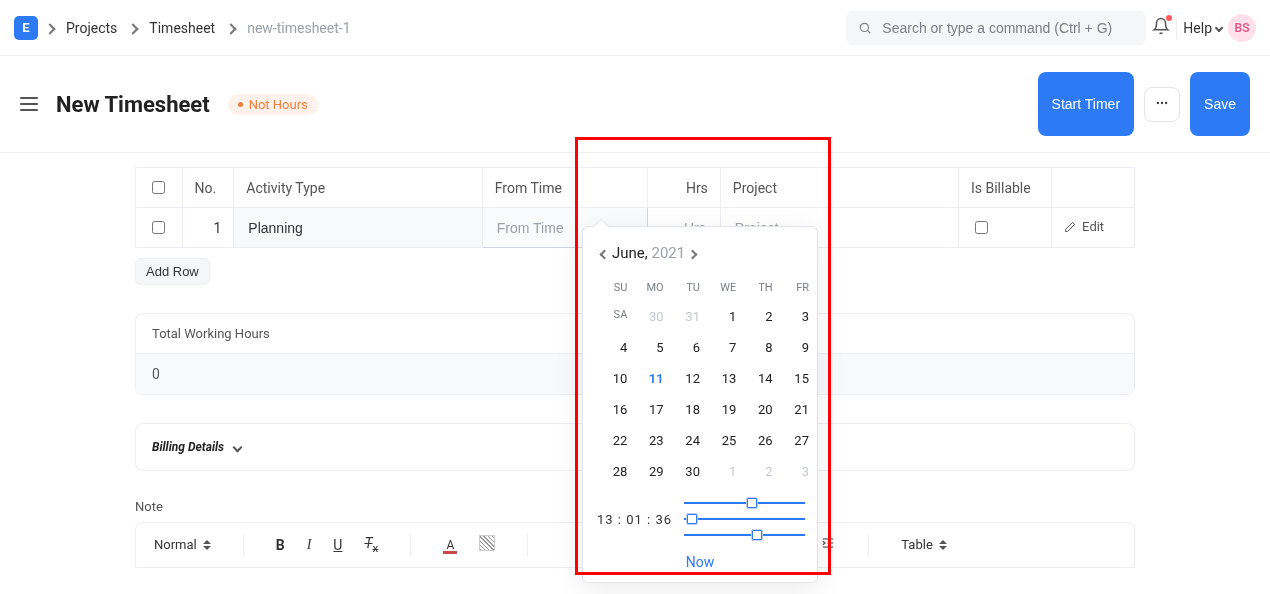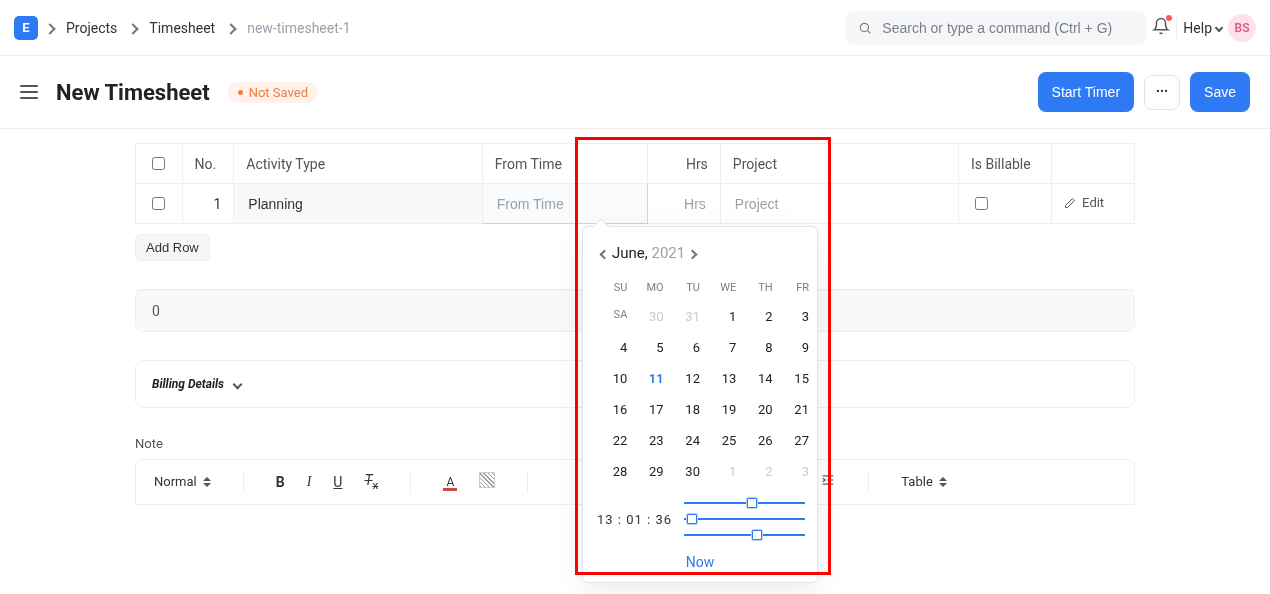--- a/index.html
+++ b/index.html
@@ -25,21 +25,21 @@
 
   
   .titlebar { display: flex; align-items: center; justify-content: space-between; padding: 16px 20px; border-bottom: 1px solid #eee; }
   .title-left { display: flex; align-items: center; gap: 18px; }
   .hamburger { display: flex; flex-direction: column; gap: 4px; }
   .hamburger span { width: 18px; height: 2px; background: #555; border-radius: 1px; }
   .page-title { font-size: 22px; font-weight: 700; }
   .status-badge { background: #fff2ec; color: #ef7f3c; border-radius: 10px; padding: 3px 10px; font-size: 13px; display: inline-flex; align-items: center; gap: 6px; }
   .status-dot { width: 5px; height: 5px; border-radius: 50%; background: #ef7f3c; }
   .title-right { display: flex; align-items: center; gap: 10px; }
-  .btn { border: none; border-radius: 8px; padding: 12px 14px; font-size: 14px; cursor: pointer; }
+  .btn { border: none; border-radius: 8px; padding: 24px 14px; font-size: 14px; cursor: pointer; }
   .btn-primary { background: #2d7af4; color: #fff; }
   .btn-icon { background: #fff; border: 1px solid #e1e4ea; padding: 8px 10px; color: #333; }
 
   
   .content { padding: 0 0 40px 0; }
   .section { width: 1000px; margin: 14px auto; }
 
   
   .timesheet-card { margin-top: 12px; }
   table.timesheet { width: 100%; border-collapse: collapse; border: 1px solid #eceef3; border-radius: 8px; }
@@ -160,21 +160,21 @@
   <div class="titlebar">
     <div class="title-left">
       <div class="hamburger">
           <span></span>
           <span></span>
           <span></span>
         </div>
       <div class="page-title">New Timesheet</div>
       <div class="status-badge">
         <span class="status-dot"></span>
-        <span>Not Saved</span>
+        <span>Not Hours</span>
       </div>
     </div>
     <div class="title-right">
       <button class="btn btn-primary">Start Timer</button>
       <button class="btn btn-icon">
         <svg width="14" height="14" viewBox="0 0 24 24" fill="#333">
             <circle cx="5" cy="12" r="2"></circle>
             <circle cx="12" cy="12" r="2"></circle>
             <circle cx="19" cy="12" r="2"></circle>
           </svg>
@@ -217,20 +217,21 @@
                   <span>Edit</span>
                 </a>
               </td>
             </tr>
           </tbody>
         </table>
         <button class="btn add-row-btn">Add Row</button>
       </div>
 
       <div class="total-card">
+        <div class="total-label">Total Working Hours</div>
         <div class="total-value">0</div>
       </div>
 
       <div class="billing-card">
         <span class="billing-title">Billing Details</span>
         <span class="chev d" style="width:7px;height:7px;border-color:#555;"></span>
       </div>
 
       <div class="note-card">
         <div class="note-label">Note</div>

